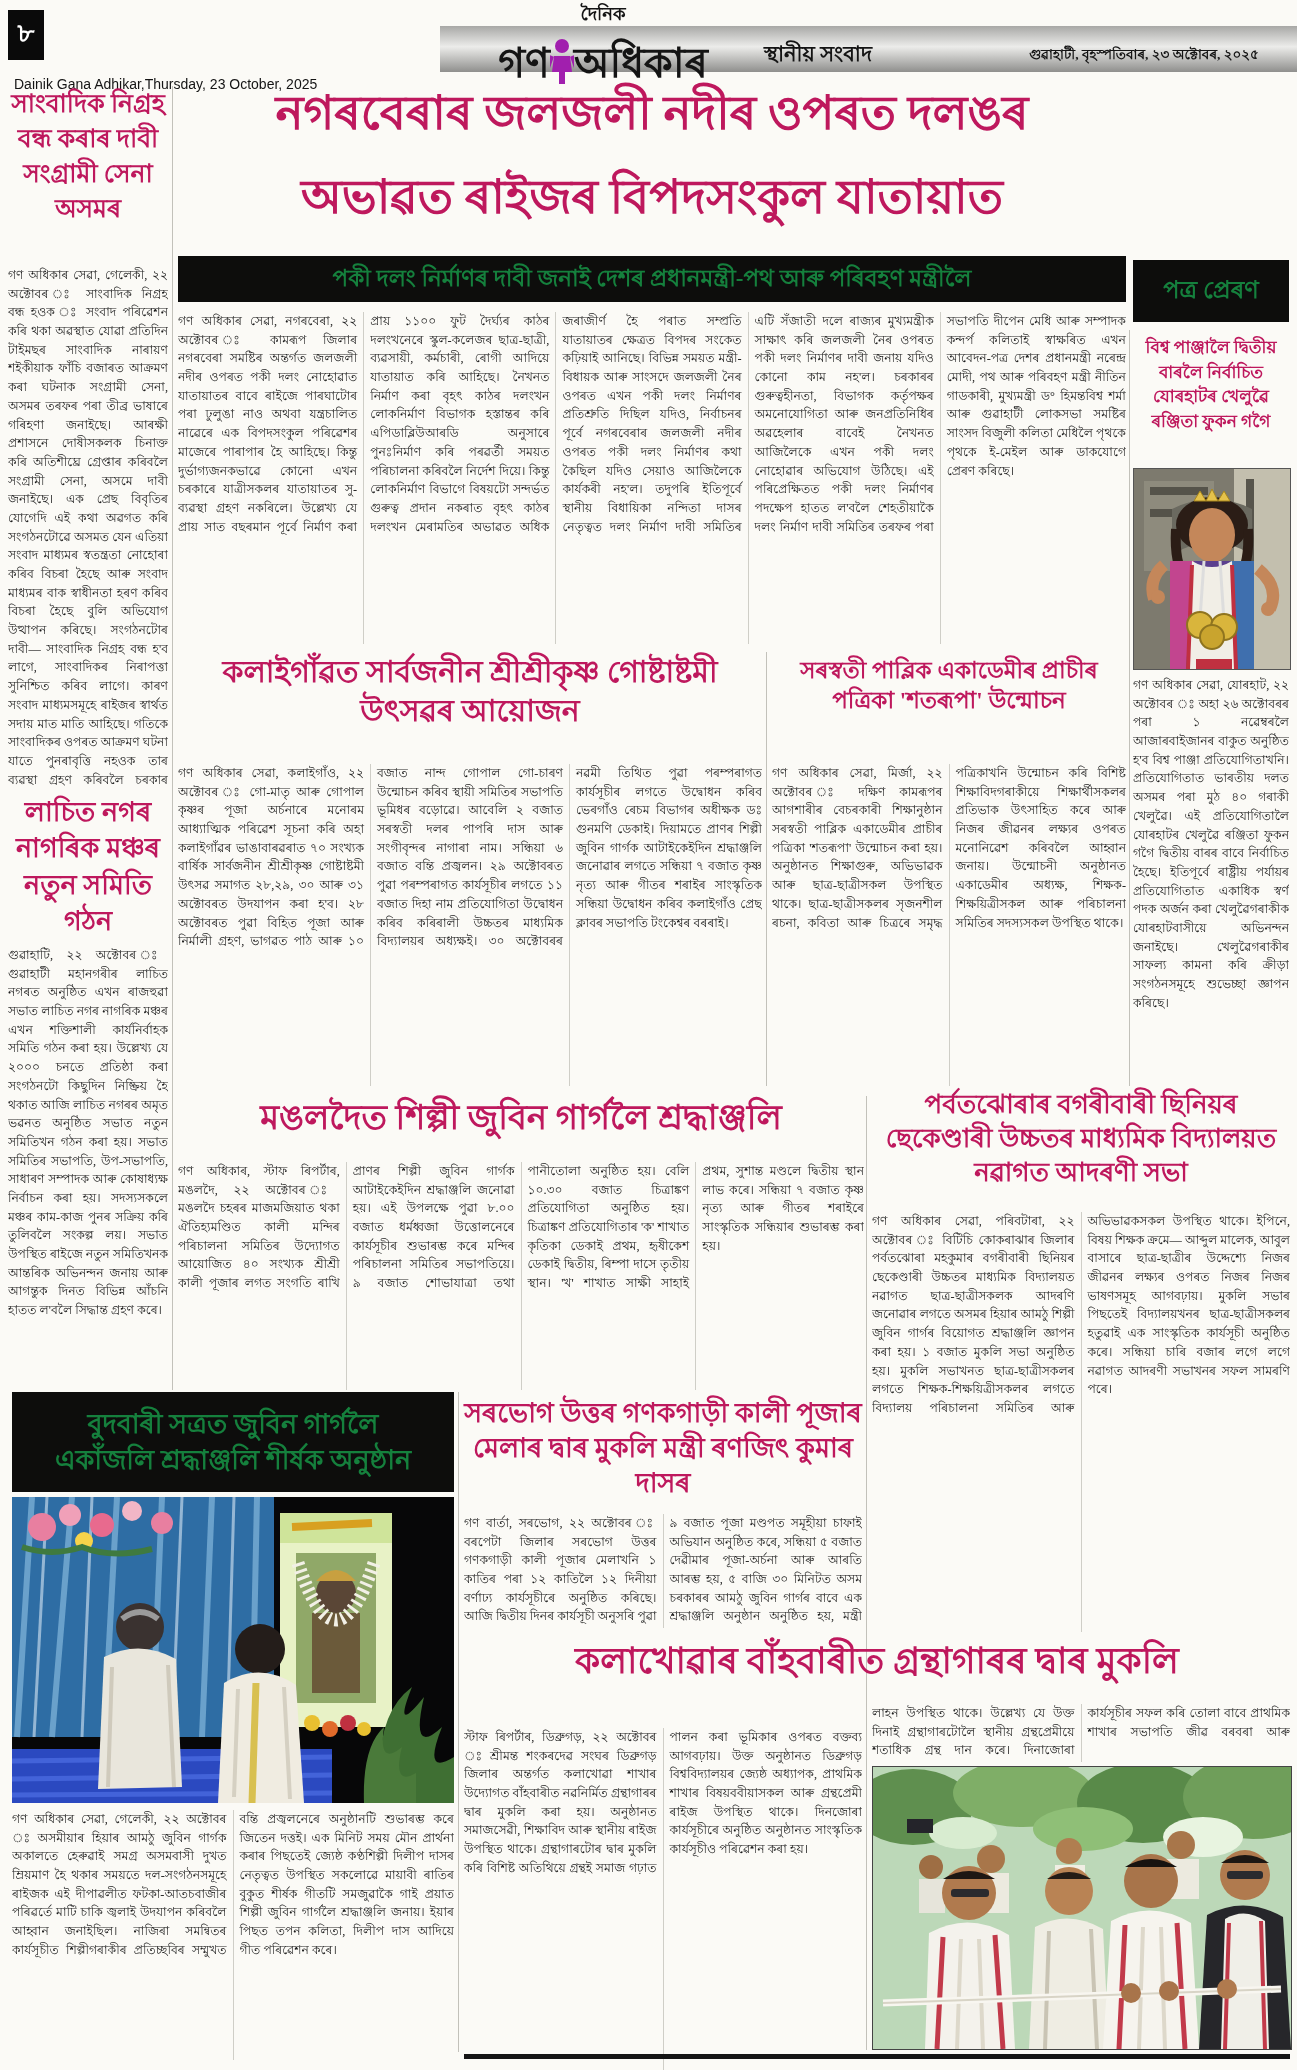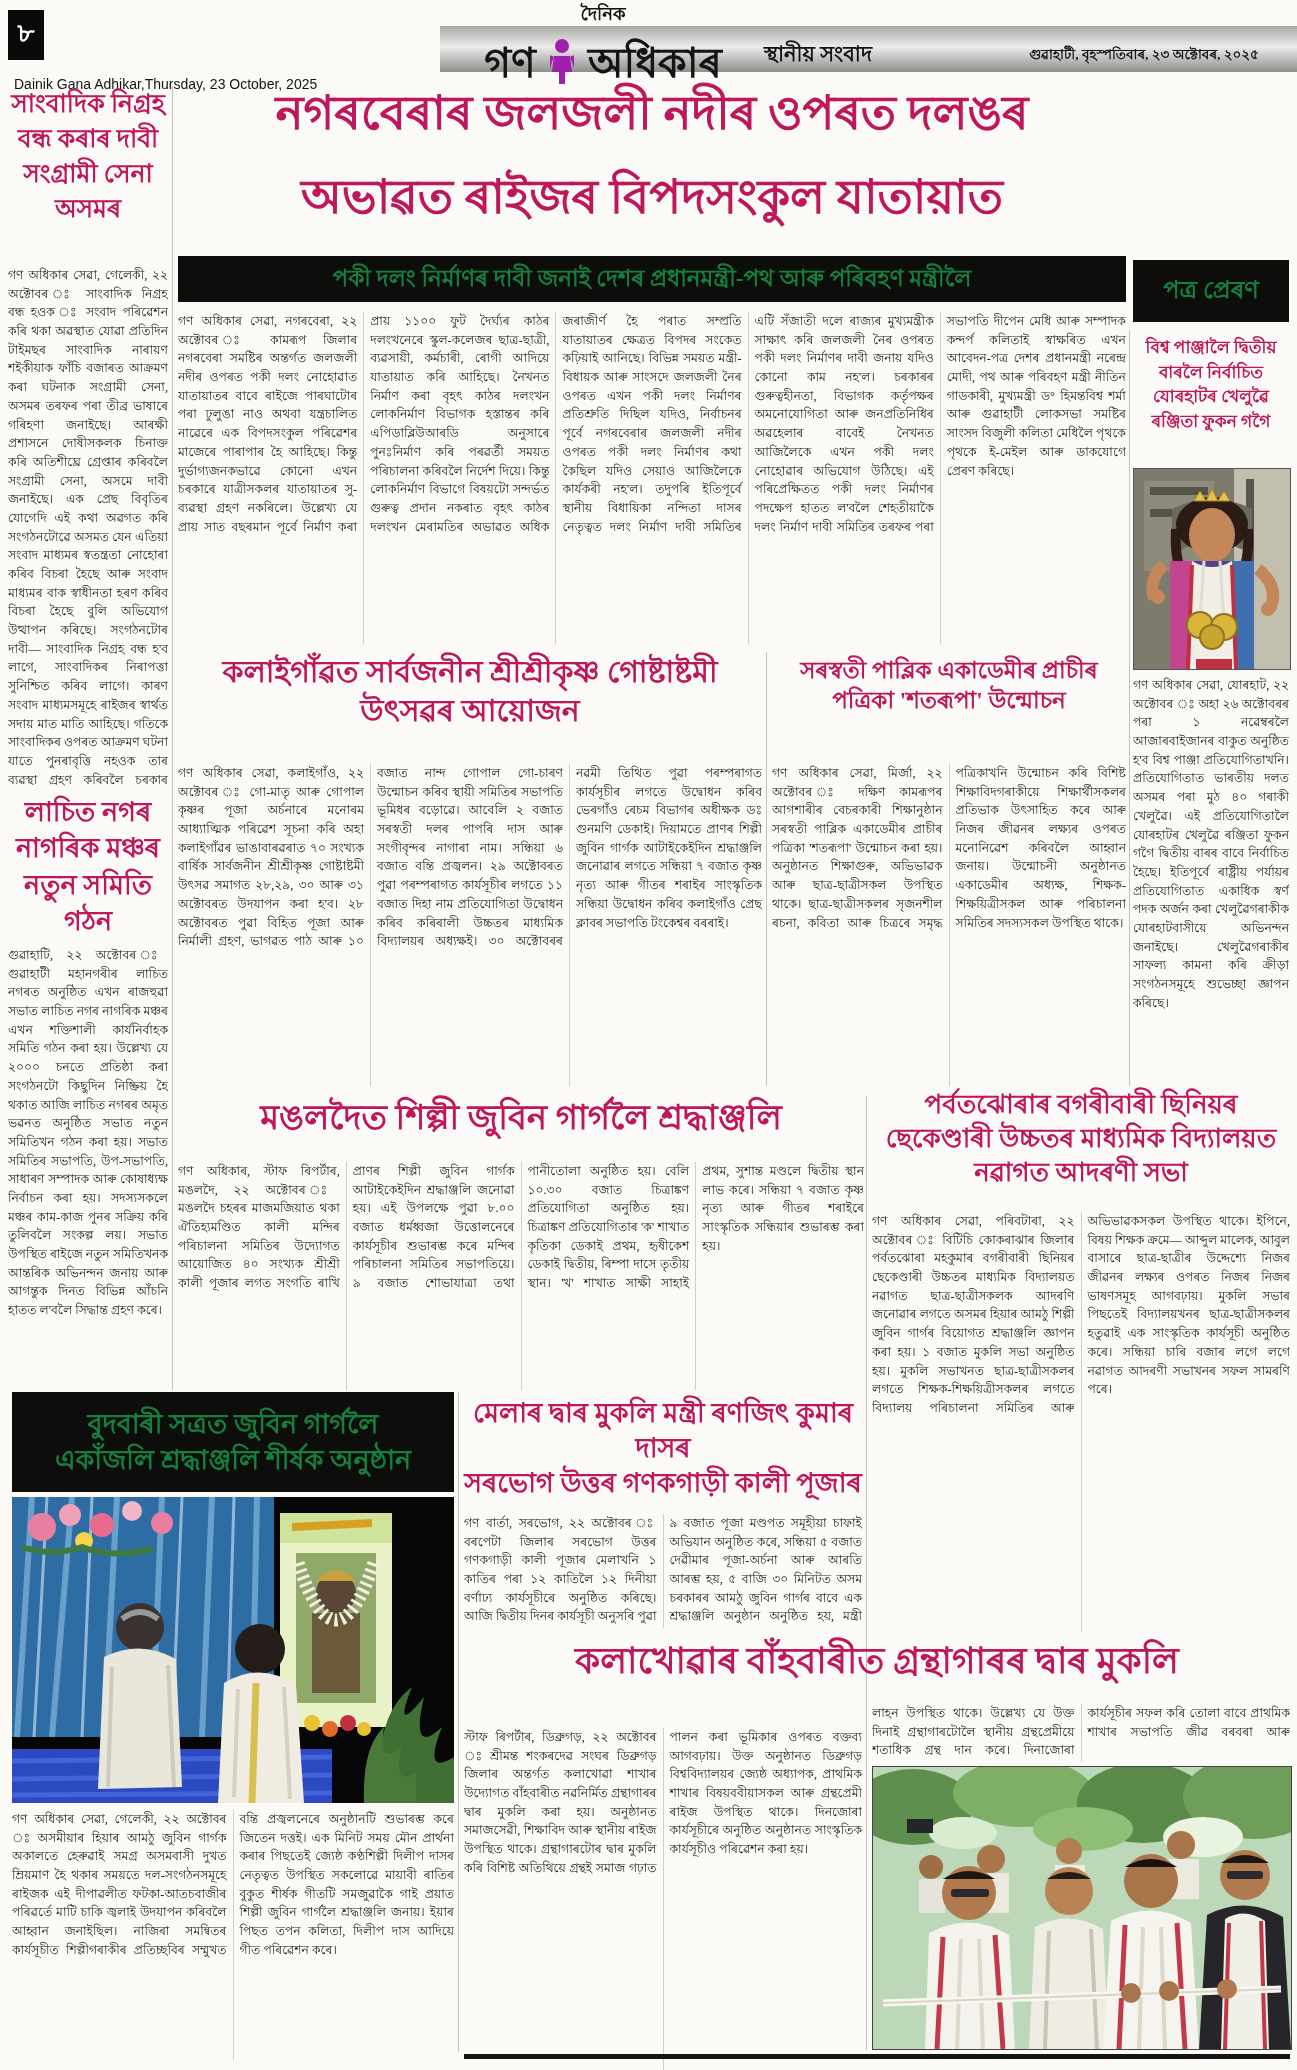--- a/index.html
+++ b/index.html
@@ -12,21 +12,21 @@
   .cols{column-gap:13px;column-rule:1px solid #cfcec7;height:100%;}
   .c2{column-count:2;}.c3{column-count:3;}.c4{column-count:4;}.c5{column-count:5;}
   .banner{background:#0d0d0c;color:#15803d;display:flex;align-items:center;justify-content:center;
           font-weight:700;text-align:center;}
   .vrule{background:#c2c1ba;width:1px;}
   .hrule{background:#151515;}
   .sans{font-family:"Liberation Sans","DejaVu Sans",sans-serif;}
   .pagebox{background:#0a0a0a;color:#fff;display:flex;align-items:center;justify-content:center;
            font-weight:700;font-size:26px;}
   .grayband{background:linear-gradient(180deg,#a8a8a6 0%,#ececea 45%,#8f8f8d 100%);}
-  .masthead{display:flex;align-items:center;justify-content:center;gap:14px;font-weight:700;}
+  .masthead{display:flex;align-items:center;justify-content:center;gap:0;font-weight:700;}
   .photo{overflow:hidden;background:#777;}
   .photo svg{display:block;}
 </style>
 </head>
 <body>
 
 <div id="paper">
 
   <div class="abs grayband" style="left:440px;top:26px;width:857px;height:46px;"></div>
 
@@ -228,22 +228,22 @@
     <div class="abs bt cols c2" style="left:12px;top:1810px;width:442px;height:250px;">
       <b>গণ অধিকাৰ সেৱা, গেলেকী, ২২ অক্টোবৰ ঃ</b>
       <span>অসমীয়াৰ হিয়াৰ আমঠু জুবিন গাৰ্গক অকালতে হেৰুৱাই সমগ্ৰ অসমবাসী দুখত ম্ৰিয়মাণ হৈ থকাৰ সময়তে দল-সংগঠনসমূহে ৰাইজক এই দীপাৱলীত ফটকা-আতচবাজীৰ পৰিৱৰ্তে মাটি চাকি জ্বলাই উদযাপন কৰিবলৈ আহ্বান জনাইছিল। নাজিৰা সমন্বিতৰ কাৰ্যসূচীত শিল্পীগৰাকীৰ প্ৰতিচ্ছবিৰ সম্মুখত বন্তি প্ৰজ্বলনেৰে অনুষ্ঠানটি শুভাৰম্ভ কৰে জিতেন দত্তই। এক মিনিট সময় মৌন প্ৰাৰ্থনা কৰাৰ পিছতেই জ্যেষ্ঠ কণ্ঠশিল্পী দিলীপ দাসৰ নেতৃত্বত উপস্থিত সকলোৱে মায়াবী ৰাতিৰ বুকুত শীৰ্ষক গীতটি সমজুৱাকৈ গাই প্ৰয়াত শিল্পী জুবিন গাৰ্গলৈ শ্ৰদ্ধাঞ্জলি জনায়। ইয়াৰ পিছত তপন কলিতা, দিলীপ দাস আদিয়ে গীত পৰিৱেশন কৰে।</span>
     </div>
   </section>
 
   <div class="abs vrule" style="left:458px;top:1392px;height:660px;"></div>
 
   <section>
     <h2 class="abs hl" style="left:464px;top:1396px;width:398px;font-size:27px;margin:0;">
+      <span style="display:block;">সৰভোগ উত্তৰ গণকগাড়ী কালী পূজাৰ</span>
       <span style="display:block;">মেলাৰ দ্বাৰ মুকলি মন্ত্ৰী ৰণজিৎ কুমাৰ দাসৰ</span>
-      <span style="display:block;">সৰভোগ উত্তৰ গণকগাড়ী কালী পূজাৰ</span>
     </h2>
     <div class="abs bt cols c2" style="left:464px;top:1514px;width:398px;height:114px;">
       <b>গণ বাৰ্তা, সৰভোগ, ২২ অক্টোবৰ ঃ</b>
       <span>বৰপেটা জিলাৰ সৰভোগ উত্তৰ গণকগাড়ী কালী পূজাৰ মেলাখনি ১ কাতিৰ পৰা ১২ কাতিলৈ ১২ দিনীয়া বৰ্ণাঢ্য কাৰ্যসূচীৰে অনুষ্ঠিত কৰিছে। আজি দ্বিতীয় দিনৰ কাৰ্যসূচী অনুসৰি পুৱা ৯ বজাত পূজা মণ্ডপত সমূহীয়া চাফাই অভিযান অনুষ্ঠিত কৰে, সন্ধিয়া ৫ বজাত দেৱীমাৰ পূজা-অৰ্চনা আৰু আৰতি আৰম্ভ হয়, ৫ বাজি ৩০ মিনিটত অসম চৰকাৰৰ আমঠু জুবিন গাৰ্গৰ বাবে এক শ্ৰদ্ধাঞ্জলি অনুষ্ঠান অনুষ্ঠিত হয়, মন্ত্ৰী ৰণজিৎ কুমাৰ দাসে বন্তি প্ৰজ্বলন কৰে। সন্ধিয়া ৬ বজাত সৰভোগ পৌৰসভাৰ পৌৰপতি মালবিকা দাসে জুবিন গাৰ্গৰ সোঁৱৰণত স্থানীয় শিল্পীৰ দ্বাৰা অনুষ্ঠিত হোৱা সংগীতানুষ্ঠান উন্মোচন কৰে।</span>
     </div>
   </section>
 
   <section>
     <h2 class="abs hl" style="left:464px;top:1638px;width:826px;font-size:36px;margin:0;">কলাখোৱাৰ বাঁহবাৰীত গ্ৰন্থাগাৰৰ দ্বাৰ মুকলি</h2>
     <div class="abs bt cols c2" style="left:464px;top:1704px;width:398px;height:356px;margin-top:24px;">

